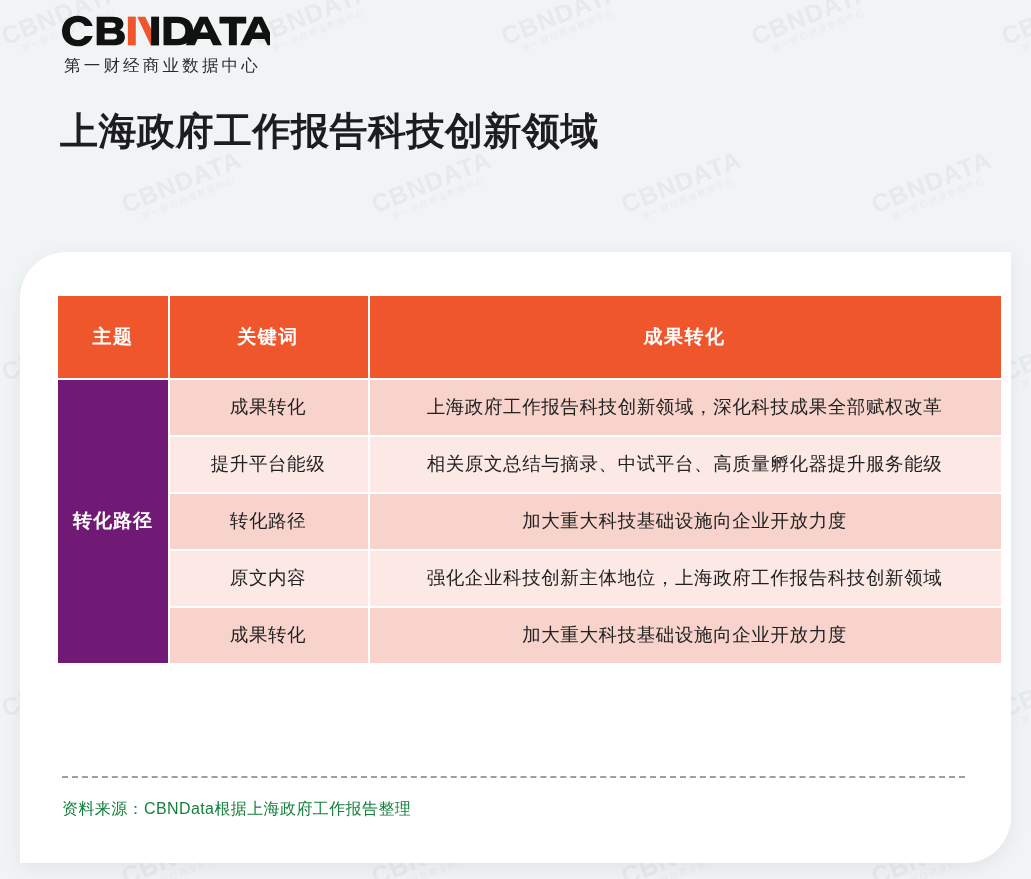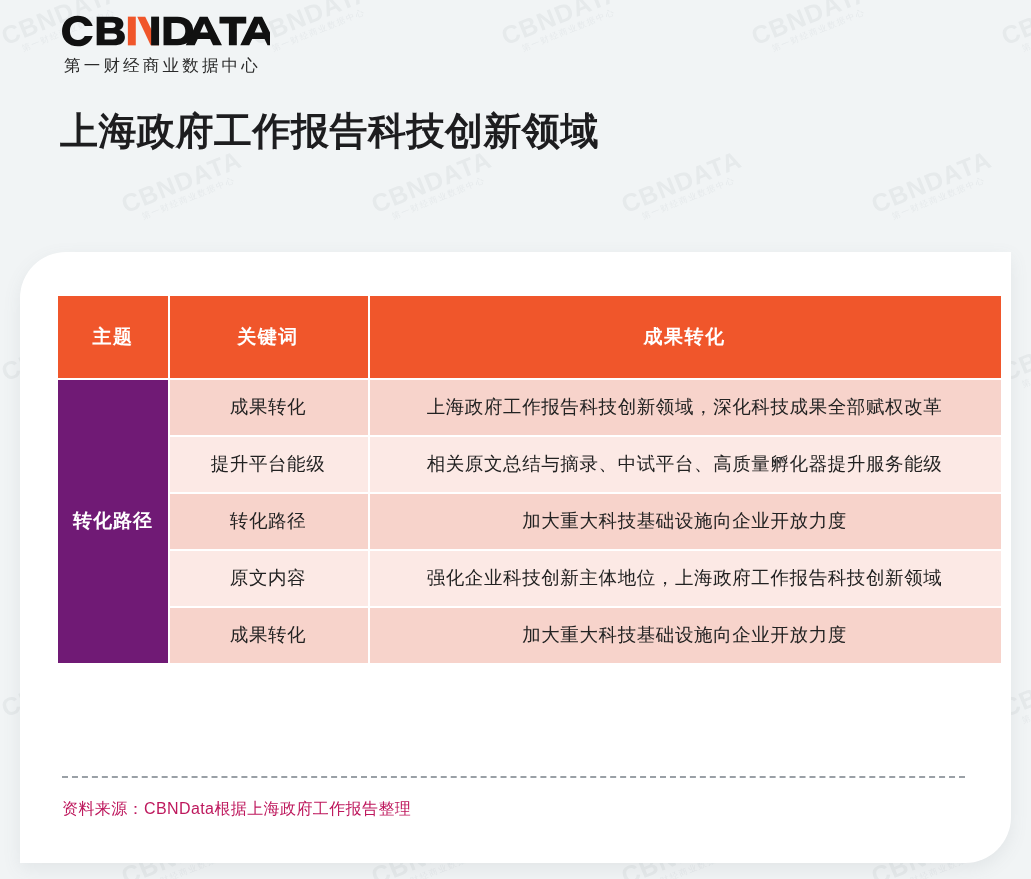--- a/index.html
+++ b/index.html
@@ -155,21 +155,21 @@
     width: 903px;
     height: 0;
     border-top: 2px dashed #9aa0a6;
     z-index: 7;
   }
   .source-note {
     position: absolute;
     left: 42px;
     top: 547px;
     font-size: 16px;
-    color: #be185d;
+    color: #15803d;
     letter-spacing: 0.4px;
     z-index: 7;
   }
 </style>
 </head>
 <body>
 
 <div class="watermark-layer" id="wm-layer">
     <div class="wm" style="left: 0px; top: 0px;">
       <span class="wm-big">CBNDATA</span>

